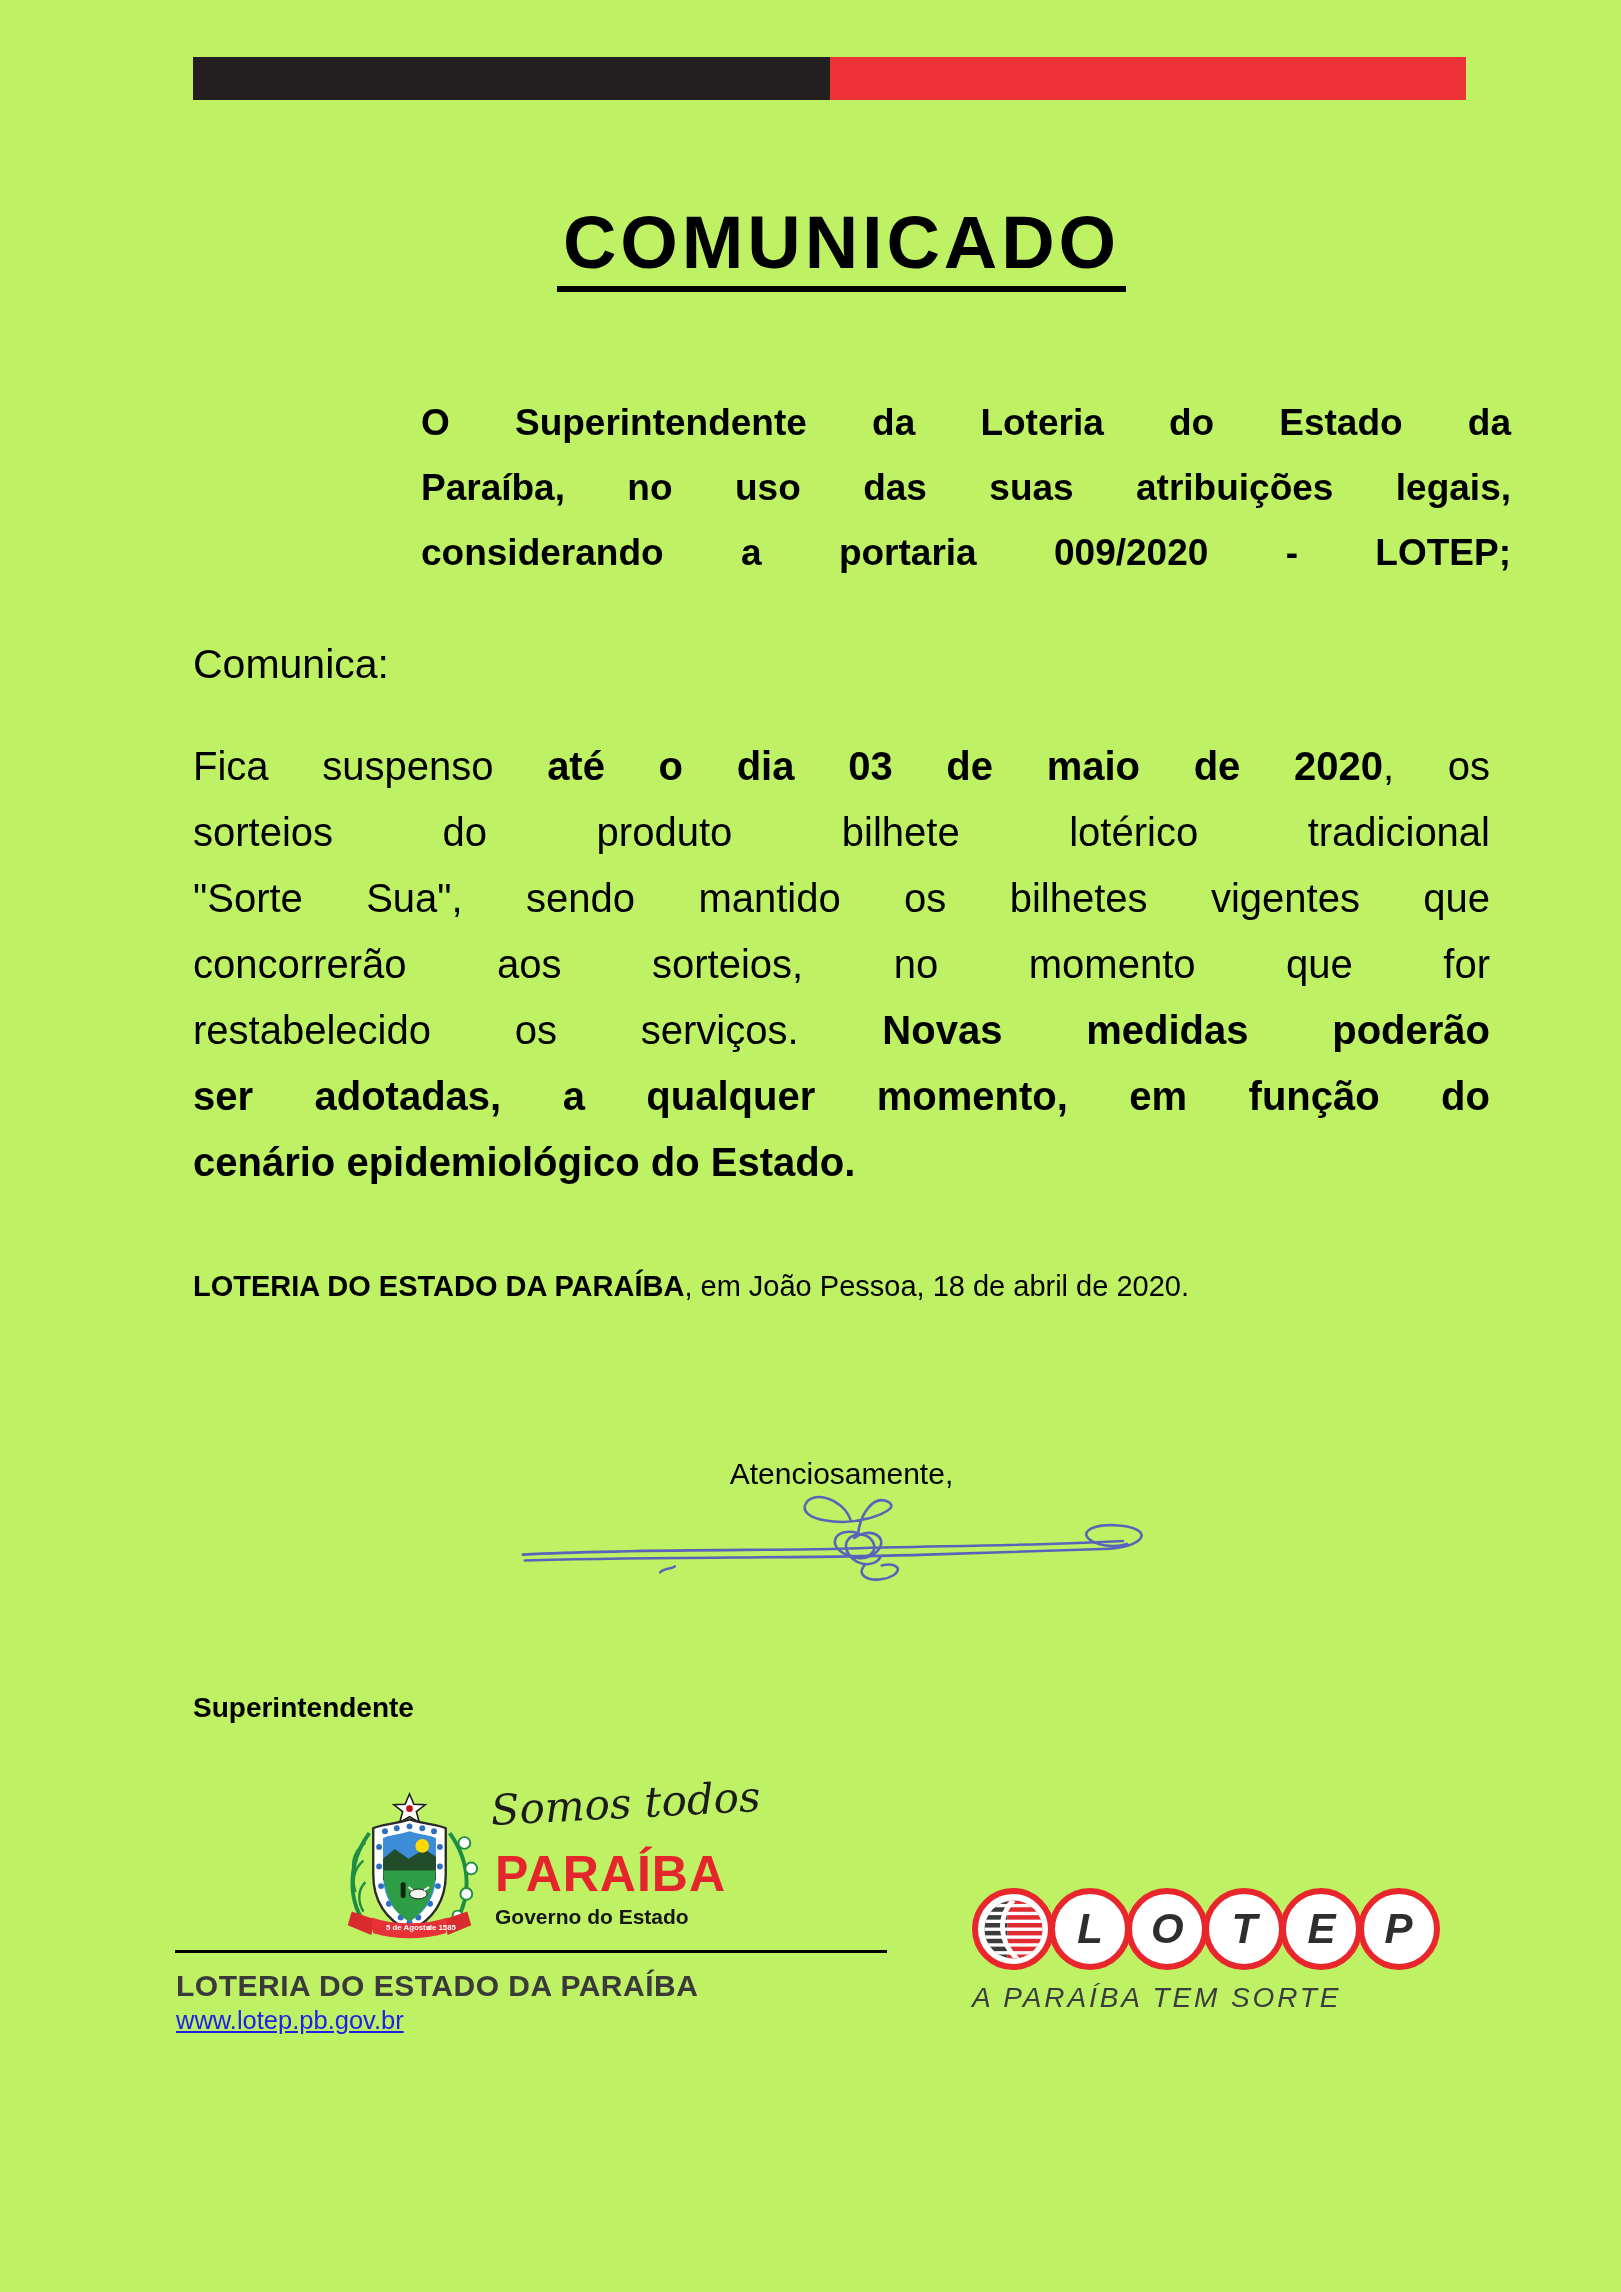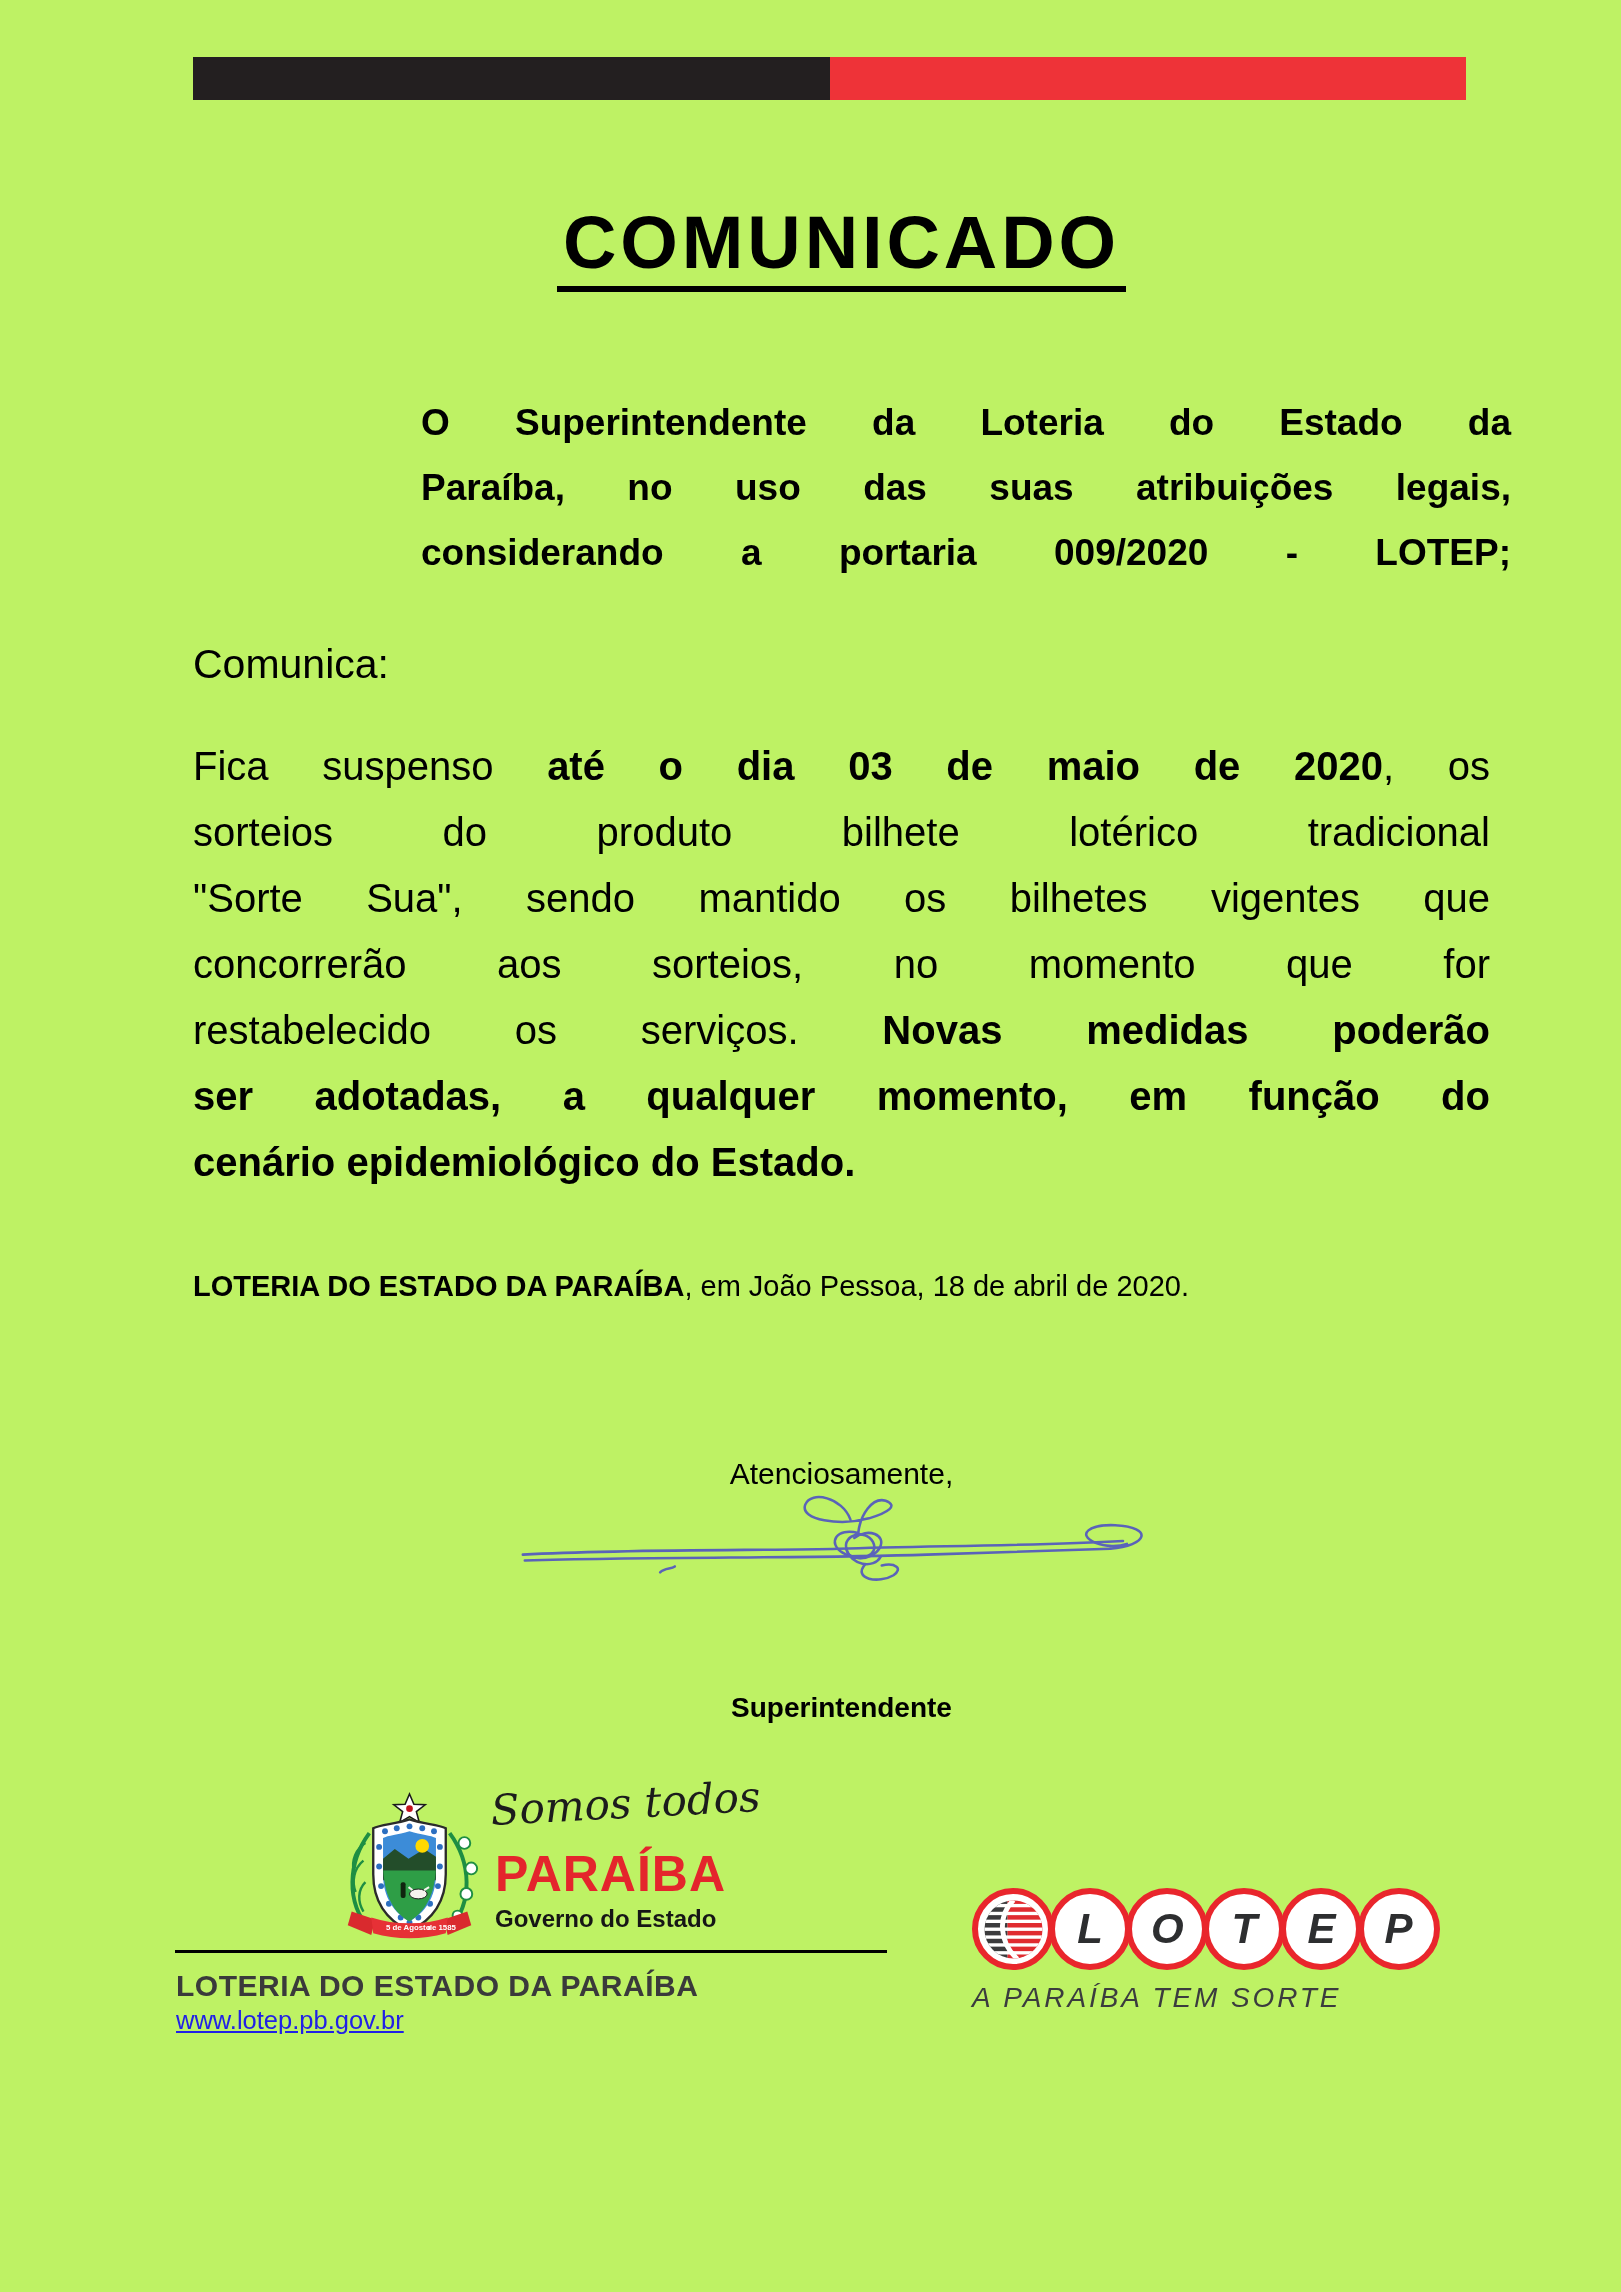--- a/index.html
+++ b/index.html
@@ -25,27 +25,27 @@
 
   .bodytext{left:193px;top:733px;width:1297px;font-size:40px;}
   .bodytext .jline{line-height:66px;}
   .b{font-weight:bold;}
 
   .dateline{left:193px;top:1268px;font-size:29px;line-height:37px;}
 
   .salutation{left:193px;top:1457px;width:1297px;text-align:center;font-size:30px;}
 
   .signatory{left:193px;top:1617px;width:1297px;text-align:center;font-size:36px;letter-spacing:0.5px;}
-  .role{left:193px;top:1692px;width:1297px;text-align:center;font-size:28px;font-weight:bold;}
+  .role{left:193px;top:1692px;width:1297px;font-size:28px;font-weight:bold;}
 
   
   .gov-script{left:492px;top:1786px;font-family:"DejaVu Serif",serif;font-style:italic;
               font-size:42px;transform:rotate(-3deg);transform-origin:left bottom;color:#1c1c1c;}
   .gov-name{left:495px;top:1845px;font-size:50px;font-weight:bold;letter-spacing:1px;}
-  .gov-sub{left:495px;top:1905px;font-size:24px;font-weight:bold;color:#161616;}
+  .gov-sub{left:495px;top:1905px;font-size:21px;font-weight:bold;color:#161616;}
 
   .rule{left:175px;top:1950px;width:712px;height:2.9px;background:#000;}
 
   .addr{left:176px;top:1966px;color:#3A3A3B;}
   .addr-title{font-size:30px;font-weight:bold;line-height:39px;letter-spacing:0.5px;}
   .addr-line{font-size:25.5px;line-height:30px;}
   .addr-link{font-size:25.5px;line-height:30px;text-decoration:underline;cursor:pointer;}
 
   
   .lotep{left:972px;top:1888px;display:flex;align-items:center;}

